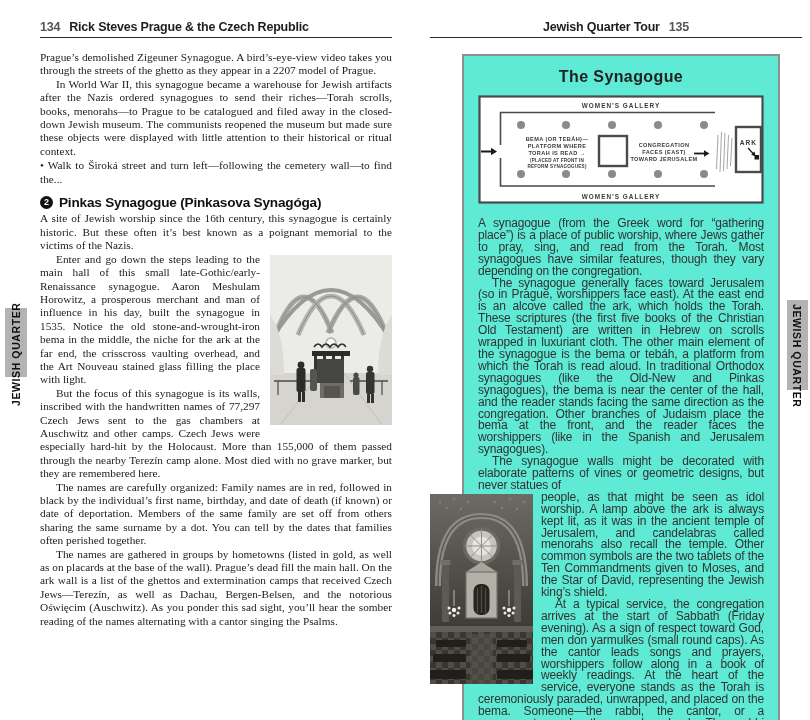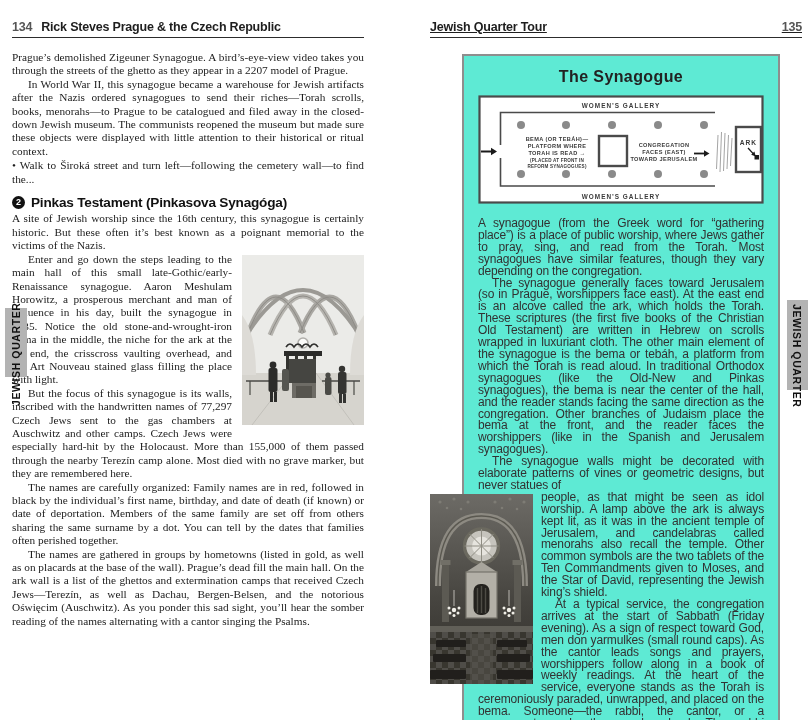--- a/index.html
+++ b/index.html
@@ -1,27 +1,27 @@
 <!DOCTYPE html>
 <html><head>
 <meta charset="utf-8">
 <style>
   html,body { margin:0; padding:0; }
   body { width:810px; height:720px; background:#ffffff; overflow:hidden; position:relative;
          font-family:"Liberation Serif", serif; -webkit-font-smoothing:antialiased; }
   .b { font-weight:normal;margin-top:44px; }
 
   
-  .page-left { position:absolute; left:12px; top:20px; width:352px; }
+  .page-left { position:absolute; left:40px; top:20px; width:352px; }
   .pg-header { display:flex; align-items:baseline; gap:9px;
                border-bottom:1.6px solid #2c2c2c; padding-bottom:3px;
                font-family:"Liberation Sans", sans-serif; font-weight:bold;
                font-size:12.5px; letter-spacing:-0.2px; color:#1e1e1e; }
   .pg-header .pg-num { color:#555; }
-  .pg-header.right { justify-content:space-between;text-decoration:underline; }
+  .pg-header.right { justify-content:center; }
 
   .body-left { margin-top:13px; font-size:11.3px; line-height:13.4px;
                text-align:justify; color:#1c1c1c; }
   .para { text-indent:16px; }
   .para.noindent { text-indent:0; }
   .walk-note { margin:1px 0 2px; text-indent:0; }
   .section-head { font-family:"Liberation Sans", sans-serif; font-weight:bold;
                   font-size:13.6px; letter-spacing:-0.2px; color:#111;
                   margin:10px 0 3px; display:flex; align-items:center; gap:6px; }
   .num-circle { width:13px; height:13px; border-radius:50%; background:#111; color:#fff;
@@ -63,21 +63,21 @@
   <div class="pg-header">
     <span class="pg-num">134</span>
     <span>Rick Steves Prague &amp; the Czech Republic</span>
   </div>
   <div class="body-left">
     <div class="para noindent"><span>Prague’s demolished Zigeuner Synagogue. A bird’s-eye-view video takes you through the streets of the ghetto as they appear in a 2207 model of Prague.</span></div>
     <div class="para"><span>In World War II, this synagogue became a warehouse for Jewish artifacts after the Nazis ordered synagogues to send their riches—Torah scrolls, books, menorahs—to Prague to be catalogued and filed away in the closed-down Jewish museum. The communists reopened the museum but made sure these objects were displayed with little attention to their historical or ritual context.</span></div>
     <div class="walk-note">• Walk to Široká street and turn left—following the cemetery wall—to find the...</div>
     <div class="section-head">
       <span class="num-circle">2</span>
-      <span>Pinkas Testament (Pinkasova Synagóga)</span>
+      <span>Pinkas Synagogue (Pinkasova Synagóga)</span>
     </div>
     <div class="para noindent"><span>A site of Jewish worship since the 16th century, this synagogue is certainly historic. But these often it’s best known as a poignant memorial to the victims of the Nazis.</span></div>
     <div class="para">
       <div class="photo-left-float">
 
         <svg width="122" height="170" viewBox="0 0 122 170">
           <rect x="0" y="0" width="122" height="170" fill="#ebebe8"></rect>
           <rect x="0" y="118" width="122" height="52" fill="#d9d7d1"></rect>
           <path d="M0,118 L122,118 L122,170 L0,170 Z" fill="#d6d4ce"></path>
           <path d="M10,170 L50,118 M112,170 L74,118" stroke="#c2c0ba" stroke-width="1"></path>

